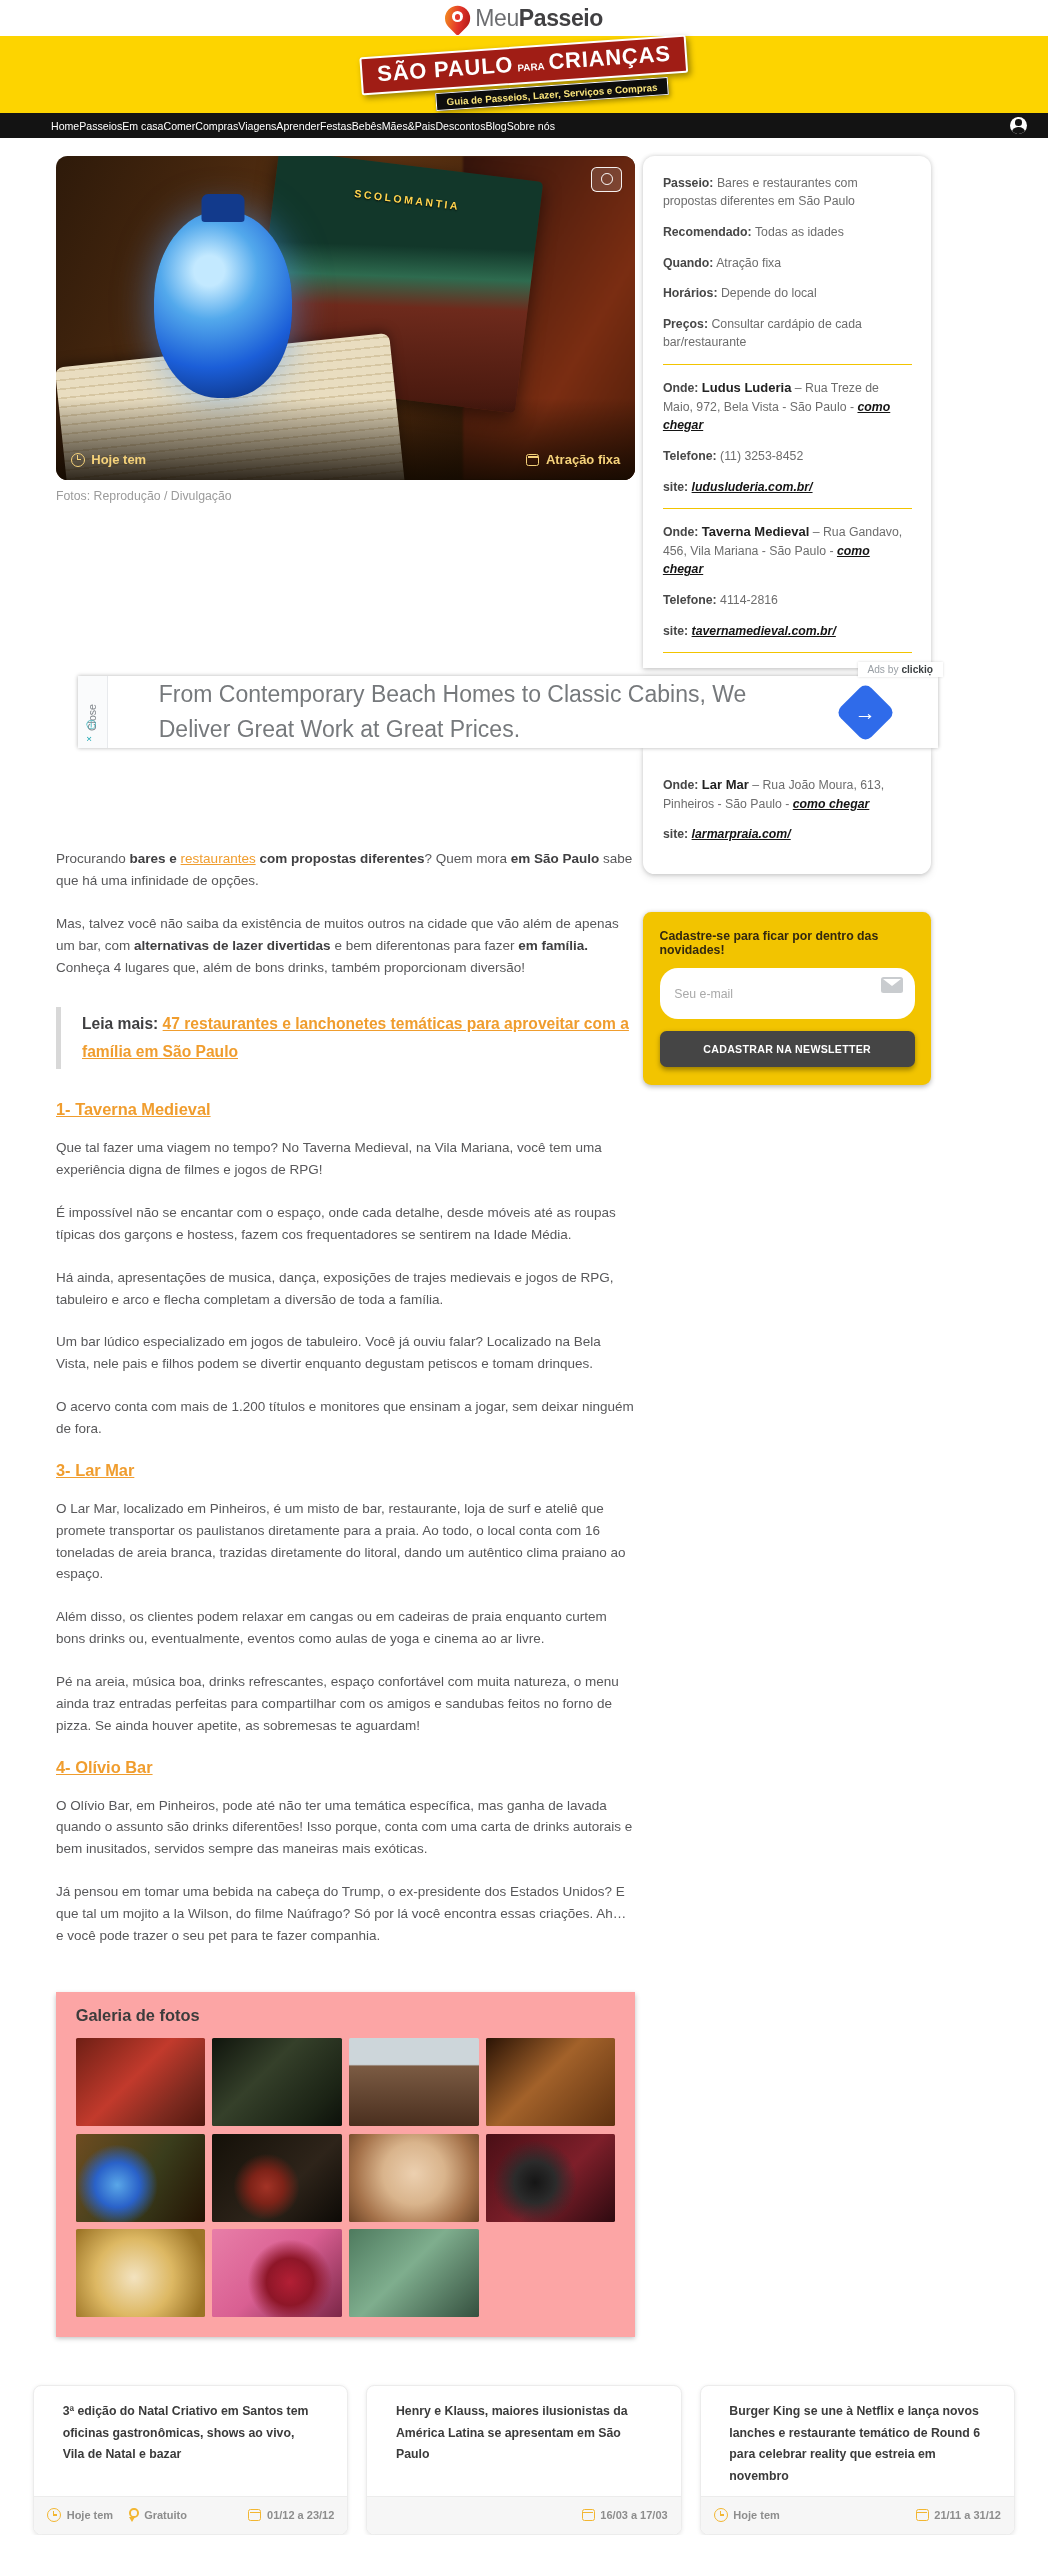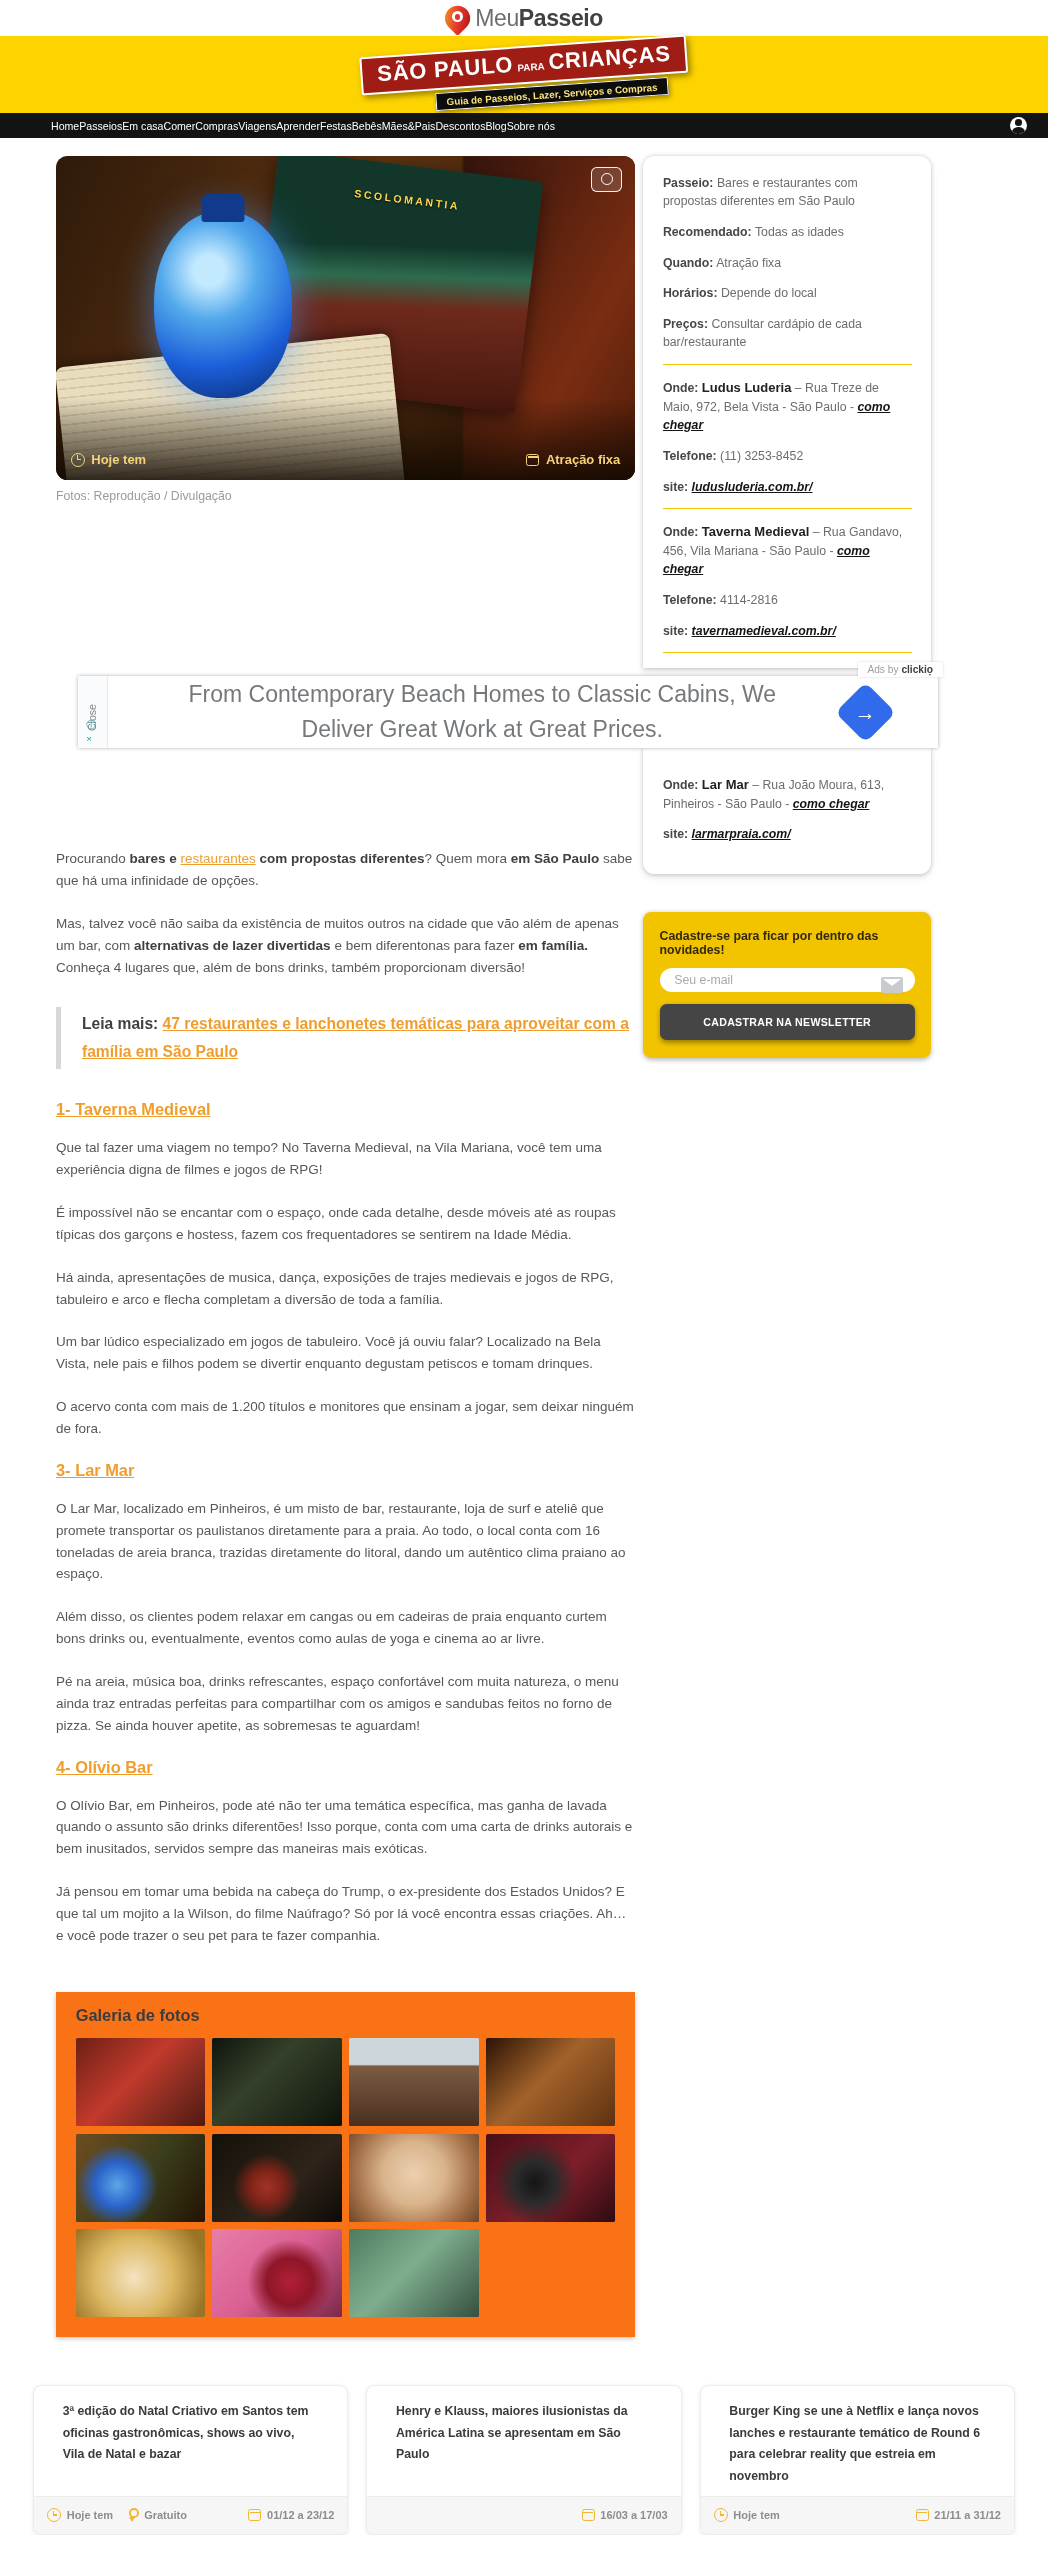--- a/index.html
+++ b/index.html
@@ -71,48 +71,48 @@
   
   .ad-row{position:relative;margin:8.2px 0 0 22px;width:860px;height:72px;background:#fff;box-shadow:0 0 4.1px rgba(0,0,0,.3);display:flex;z-index:6}
   .ad-label{position:absolute;top:-14px;right:-4.9px;background:#fff;padding:1.6px 9.8px 2.5px;font-size:10.2px;color:#9aa0a6;box-shadow:0 0 2.5px rgba(0,0,0,.15)}
   .ad-label b{color:#3c4043}
   .ad-close{width:29.5px;background:#fafbfc;border-right:0.8px solid #e8eaed;position:relative;cursor:pointer}
   .ad-close .txt{position:absolute;top:28px;left:50%;transform:translateX(-50%) rotate(180deg);writing-mode:vertical-rl;color:#80868b;font-size:10.6px}
   .ad-ico{position:absolute;left:8.2px;color:#12a4af;font-size:9.8px;line-height:1;cursor:pointer}
   .ad-ico.i1{bottom:18px}
   .ad-ico.i2{bottom:4.9px}
   .ad-body{flex:1;display:flex;align-items:center;justify-content:center;gap:38px;padding:0 28px;cursor:pointer}
-  .ad-text{font-size:23px;color:#76797c;text-align:center;line-height:1.55;max-width:647px}
+  .ad-text{font-size:23px;color:#76797c;line-height:1.55;max-width:647px}
   .ad-diamond{flex:none;width:43px;height:43px;background:#2f6bea;transform:rotate(45deg);border-radius:8.2px;display:flex;align-items:center;justify-content:center}
   .ad-diamond span{transform:rotate(-45deg);color:#fff;font-size:21px;font-weight:700}
 
   
   .article{width:579px;padding-top:100px}
   .body-p{font-size:13.5px;color:#58585a;line-height:1.62;margin-bottom:21px}
   .body-p b{color:#3f3f41}
   .olink{color:#f09d2e;text-decoration:underline}
   .leia{border-left:5.7px solid #d8d8d8;padding:3.3px 0 3.3px 21px;margin:28px 0 31px;line-height:1.8}
   .leia .llbl{font-size:15.6px;font-weight:700;color:#3f3f41}
   .leia a{font-size:15.6px;font-weight:700;color:#f09d2e;text-decoration:underline}
   .sec-h{font-size:16.4px;font-weight:700;color:#f09d2e;text-decoration:underline;margin:6.6px 0 18px}
 
   
   .newsletter{margin-top:38px;background:#f2c400;border-radius:8.2px;padding:16.4px 16.4px 18px;box-shadow:0 1.6px 4.9px rgba(0,0,0,.28)}
   .nl-title{font-size:12.3px;font-weight:700;color:#33280f;margin-bottom:11.5px}
   .nl-wrap{position:relative}
-  .nl-input{width:100%;height:24px;border:none;border-radius:18px;padding:0 39px 0 14.7px;font-size:12.3px;color:#333;outline:none}
+  .nl-input{width:100%;height:51px;border:none;border-radius:18px;padding:0 39px 0 14.7px;font-size:12.3px;color:#333;outline:none}
   .nl-input::placeholder{color:#a9a9a9}
   .envelope{position:absolute;right:11.5px;top:9px;width:22px;height:16.4px;background:#c9cccf;border-radius:2.5px}
   .envelope::before{content:'';position:absolute;left:1.6px;top:1.6px;border-left:9.4px solid transparent;border-right:9.4px solid transparent;border-top:7.4px solid #fff}
   .nl-btn{margin-top:11.5px;width:100%;height:36px;background:#454545;border:none;border-radius:6.6px;color:#fff;font-weight:700;font-size:10.6px;letter-spacing:0.3px;box-shadow:0 2.5px 5.7px rgba(0,0,0,.35);cursor:pointer}
 
   
   .gallery-wrap{position:relative;margin-top:45px;width:579px}
   .gallery-wrap::after{content:'';position:absolute;left:6.6px;right:-5.7px;top:8.2px;bottom:-7.4px;background:#ececec;transform:rotate(.6deg);z-index:-1;box-shadow:0 9.8px 16.4px rgba(0,0,0,.3)}
-  .gallery{background:#f97316;padding:14.7px 19.7px 19.7px;box-shadow:0 1.6px 4.9px rgba(0,0,0,.25)}
+  .gallery{background:#fca5a5;padding:14.7px 19.7px 19.7px;box-shadow:0 1.6px 4.9px rgba(0,0,0,.25)}
   .g-title{font-size:16.4px;font-weight:700;color:#3c3c3c;margin-bottom:13px}
   .g-grid{display:grid;grid-template-columns:repeat(4,1fr);gap:7.4px}
   .g-item{height:88px;border-radius:1.6px;cursor:pointer}
 
   
   .cards{margin:48px 33px 0;display:grid;grid-template-columns:repeat(3,1fr);gap:18px}
   .ecard{background:#fff;border:0.8px solid #ececec;border-radius:8.2px;box-shadow:0 1.6px 4.1px rgba(0,0,0,.09);display:flex;flex-direction:column;min-height:124px;overflow:hidden;cursor:pointer}
   .ecard .tit{flex:1;padding:15.6px 21px 8.2px;text-align:center}
   .ecard .tit span{display:inline-block;text-align:left;font-size:12.3px;font-weight:700;color:#3b3b3b;line-height:1.75;max-width:256px}
   .ecard .foot{background:#f6f6f6;border-top:0.8px solid #ececec;height:38px;display:flex;align-items:center;padding:0 13px;gap:14.7px;color:#8d8d8d;font-size:11px;font-weight:700}

